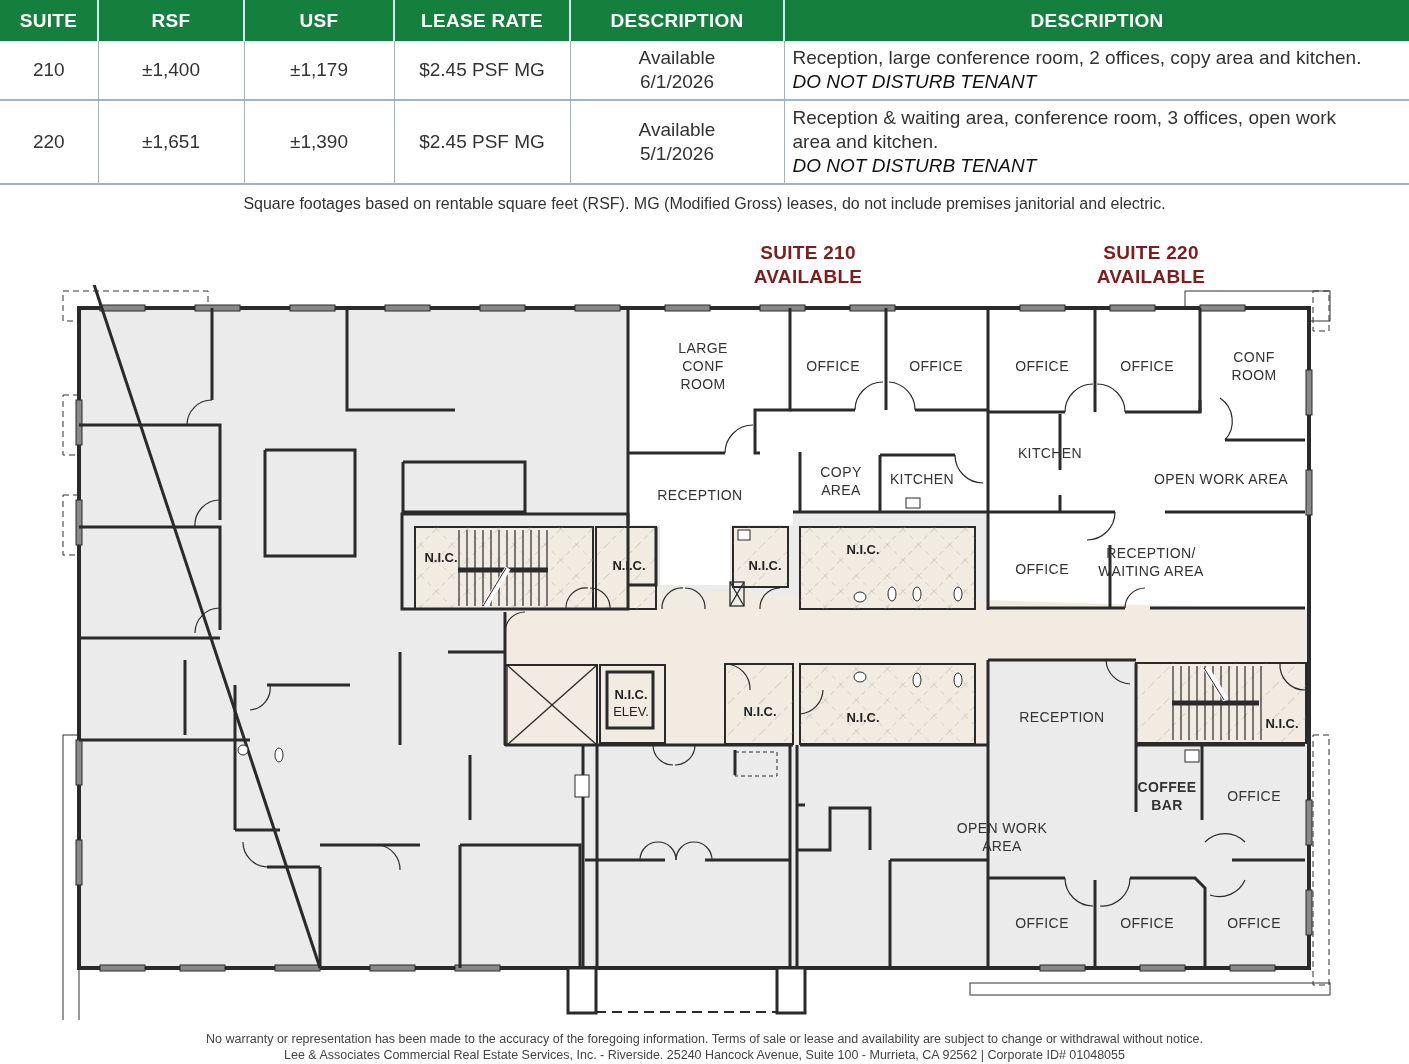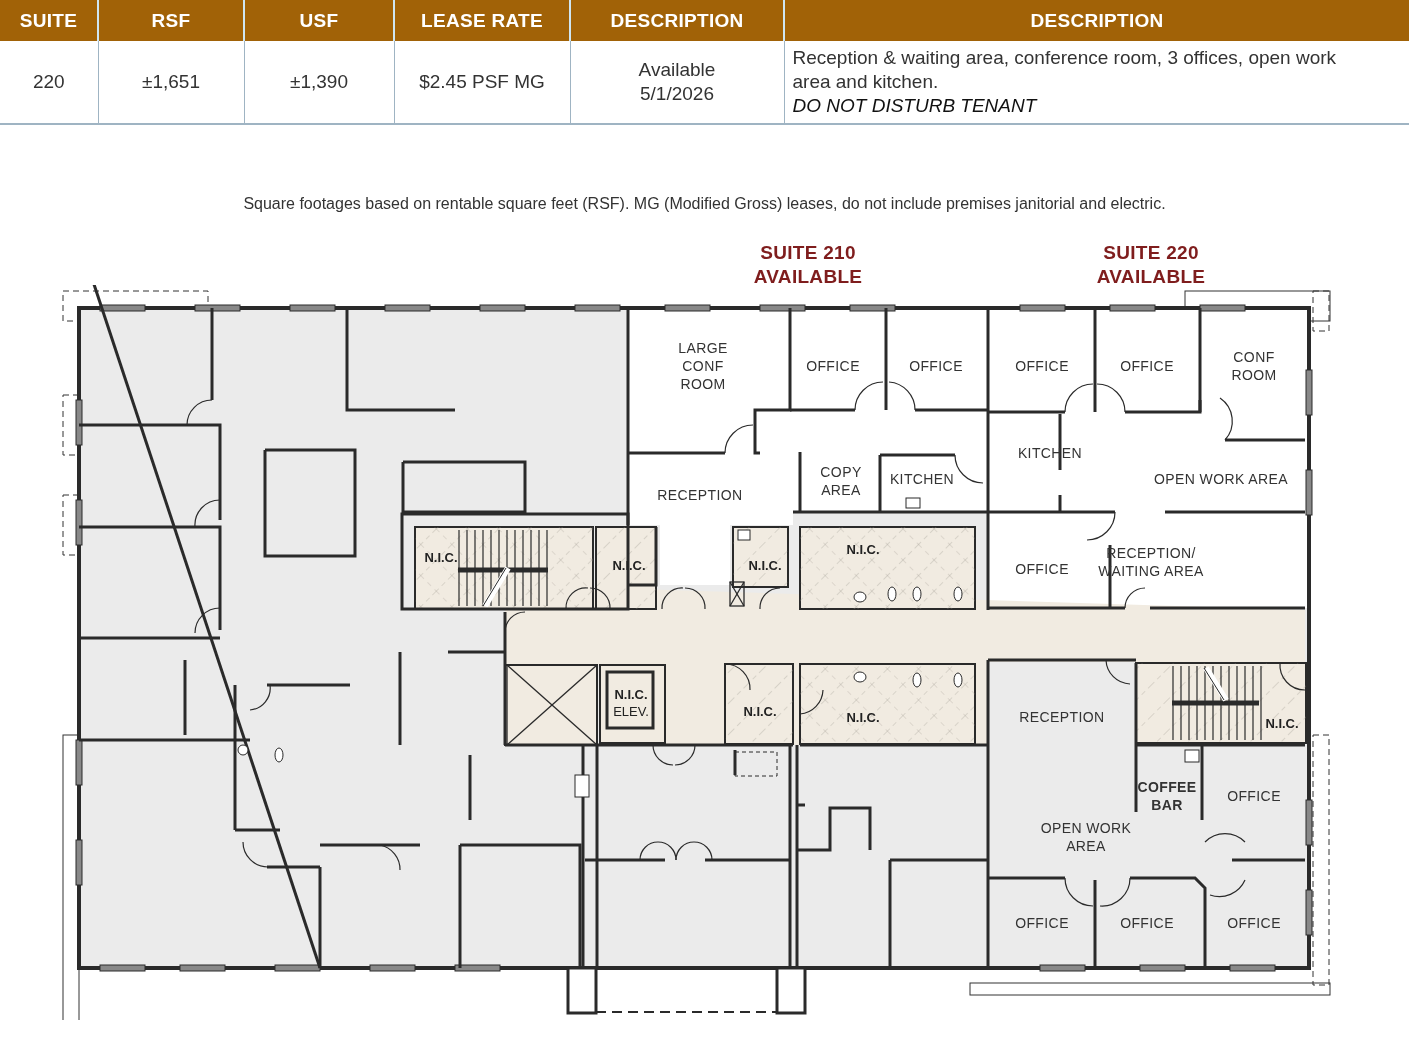--- a/index.html
+++ b/index.html
@@ -1,21 +1,21 @@
 <!DOCTYPE html>
 <html><head>
 <meta charset="utf-8">
 <style>
   html, body { margin: 0; padding: 0; background: #ffffff; }
   body { width: 1409px; height: 1064px; position: relative; overflow: hidden;
          font-family: "Liberation Sans", sans-serif; color: #2b2b2b; }
 
   
   .avail-table { position: absolute; left: 0; top: 0; width: 1409px; border-collapse: collapse; table-layout: fixed; }
-  .avail-table th { background: #a16207; color: #ffffff; font-weight: bold; font-size: 19px; height: 41px;
+  .avail-table th { background: #15803d; color: #ffffff; font-weight: bold; font-size: 19px; height: 41px;
                     border-right: 2px solid #cfe6f3; letter-spacing: 0.3px; padding: 0; }
   .avail-table th:last-child { border-right: none; }
   .avail-table td { font-size: 19px; color: #333; text-align: center; border-right: 1px solid #9fb4c3;
                     border-bottom: 2px solid #9fb4c3; padding: 0; vertical-align: middle; line-height: 24px; }
   .avail-table td:last-child { border-right: none; text-align: left; padding-left: 8px; }
   .avail-table tr.r1 td { height: 58px; }
   .avail-table tr.r2 td { height: 82px; }
   .avail-table td .dnd { font-style: italic; color: #111; display: block; }
   .avail-table td .desc { display: block; }
   .avail-table td .av { display: block; }
@@ -53,20 +53,34 @@
     <tr>
       <th>SUITE</th>
       <th>RSF</th>
       <th>USF</th>
       <th>LEASE RATE</th>
       <th>DESCRIPTION</th>
       <th>DESCRIPTION</th>
     </tr>
   </thead>
   <tbody>
+    <tr class="r1">
+      <td>210</td>
+      <td>±1,400</td>
+      <td>±1,179</td>
+      <td>$2.45 PSF MG</td>
+      <td>
+        <span class="av">Available</span>
+        <span class="av">6/1/2026</span>
+      </td>
+      <td>
+        <span class="desc">Reception, large conference room, 2 offices, copy area and kitchen.</span>
+        <span class="dnd">DO NOT DISTURB TENANT</span>
+      </td>
+    </tr>
     <tr class="r2">
       <td>220</td>
       <td>±1,651</td>
       <td>±1,390</td>
       <td>$2.45 PSF MG</td>
       <td>
         <span class="av">Available</span>
         <span class="av">5/1/2026</span>
       </td>
       <td>
@@ -394,21 +408,21 @@
     <span>RECEPTION/</span>
     <span>WAITING AREA</span>
   </div>
 
   <div class="room-label" style="left:1062px; top:432px;">RECEPTION</div>
   <div class="room-label" style="left:1167px; top:511px;font-weight:bold;">
     <span>COFFEE</span>
     <span>BAR</span>
   </div>
   <div class="room-label" style="left:1254px; top:511px;">OFFICE</div>
-  <div class="room-label" style="left:1086px; top:552px;">
+  <div class="room-label" style="left:1002px; top:552px;">
     <span>OPEN WORK</span>
     <span>AREA</span>
   </div>
   <div class="room-label" style="left:1042px; top:638px;">OFFICE</div>
   <div class="room-label" style="left:1147px; top:638px;">OFFICE</div>
   <div class="room-label" style="left:1254px; top:638px;">OFFICE</div>
 
   <div class="nic-label" style="left:441px; top:272px;">N.I.C.</div>
   <div class="nic-label" style="left:629px; top:280px;">N.I.C.</div>
   <div class="nic-label" style="left:765px; top:280px;">N.I.C.</div>
@@ -416,13 +430,15 @@
   <div class="nic-label" style="left:631px; top:418px;">
     <span>N.I.C.</span>
     <span class="sub">ELEV.</span>
   </div>
   <div class="nic-label" style="left:760px; top:426px;">N.I.C.</div>
   <div class="nic-label" style="left:863px; top:432px;">N.I.C.</div>
   <div class="nic-label" style="left:1282px; top:438px;">N.I.C.</div>
 </div>
 
 <div class="disclaimer">
+  <span>No warranty or representation has been made to the accuracy of the foregoing information. Terms of sale or lease and availability are subject to change or withdrawal without notice.</span>
+  <span>Lee &amp; Associates Commercial Real Estate Services, Inc. - Riverside.  25240 Hancock Avenue, Suite 100 - Murrieta, CA 92562 | Corporate ID# 01048055</span>
 </div>
 
 </body></html>

